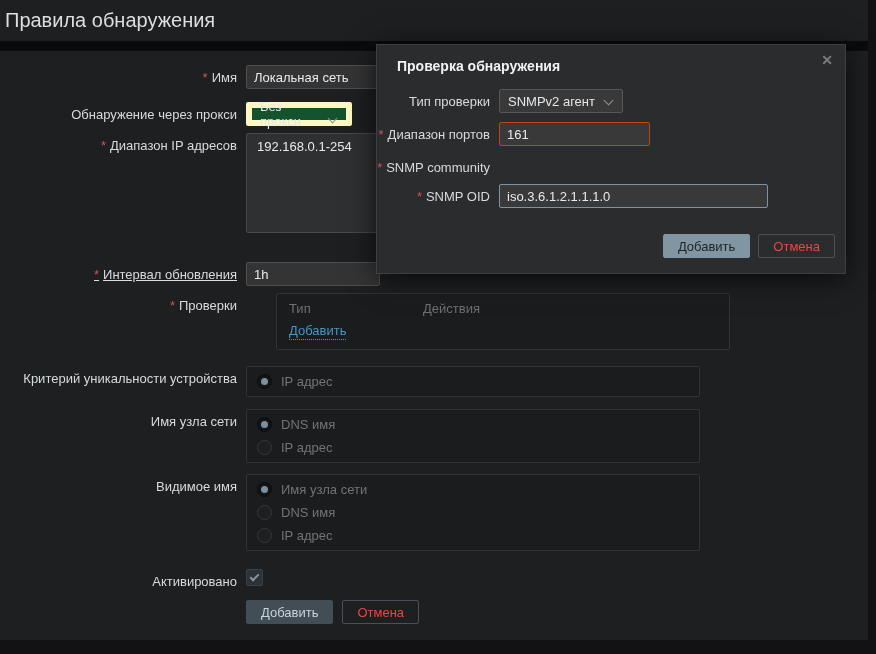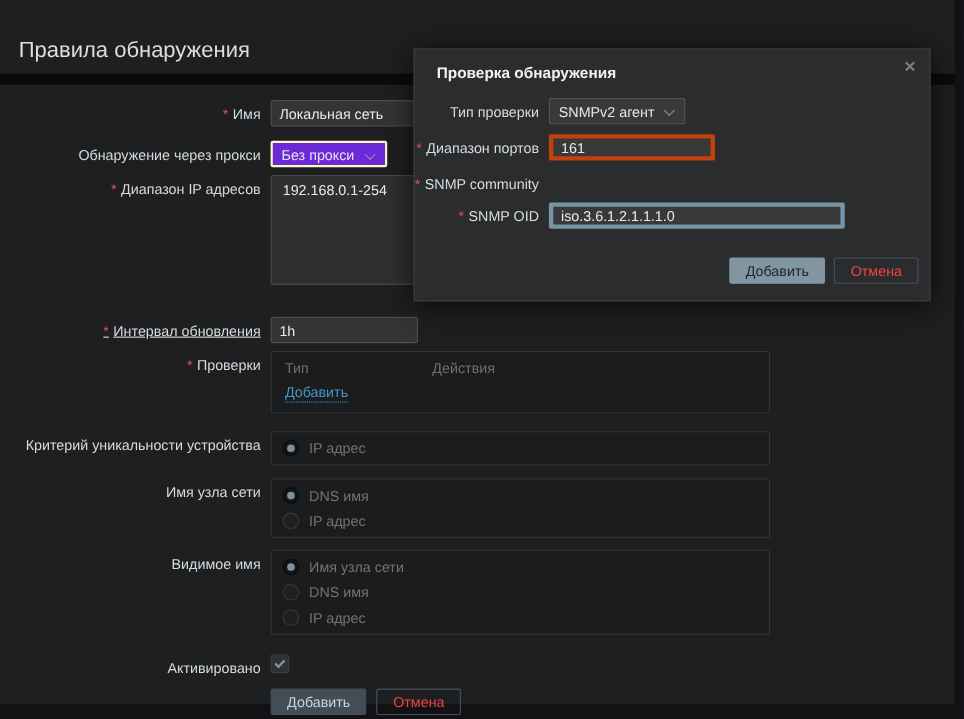--- a/index.html
+++ b/index.html
@@ -10,21 +10,21 @@
     font-size:13px;
     color:#d9dee1;
     overflow:hidden;
     position:relative;
   }
   .content {
     position:absolute; left:0; top:0;
     width:868px; height:640px;
     background:#1e1f21;
   }
-  .page-header { padding:9px 8px 7px 17px; height:41px;margin-top:26px; }
+  .page-header { padding:9px 8px 7px 5px; height:41px; }
   .page-title { font-size:20px; font-weight:400; color:#dcdfe1; }
   .separator { height:10px; background:#0a0b0c; }
 
   .form-area { padding-top:14px; }
   .row { display:flex; align-items:flex-start; margin-bottom:13px; }
   .row-label {
     width:237px; text-align:right; padding-top:5px;
     color:#d6dbde; flex:0 0 237px;
   }
   .req { color:#d05252; margin-right:4px; }
@@ -38,21 +38,21 @@
   .name-input { width:253px; }
   .interval-input { width:134px; }
   .ip-textarea {
     width:253px; height:100px; resize:none;
     background:#2f3031; border:1px solid #48494b; color:#eaeaea;
     font-family:"Liberation Sans", sans-serif; font-size:13px;
     padding:5px 10px; border-radius:2px; outline:none;
   }
   .select {
     position:relative; display:flex; align-items:center;
-    background:#6d28d9; border:2px solid #fef9c3; border-radius:2px;
+    background:#14532d; border:6px solid #fef9c3; border-radius:2px;
     height:24px; padding:0 26px 0 8px; color:#e4e7e9; cursor:pointer;
   }
   .proxy-select { width:106px; }
   .chev {
     position:absolute; right:10px; top:7px;
     width:7px; height:7px;
     border-right:1.5px solid #8f9396; border-bottom:1.5px solid #8f9396;
     transform:rotate(45deg);
   }
 
@@ -111,21 +111,21 @@
   }
   .modal-header { position:relative; padding:13px 20px 10px 20px; height:44px; }
   .modal-title { font-size:14px; font-weight:700; color:#f1f2f3; }
   .modal-close {
     position:absolute; right:12px; top:8px; color:#7c7c7c;
     font-size:14px; font-weight:700; cursor:pointer; line-height:14px;
   }
   .m-row { display:flex; align-items:flex-start; margin-bottom:9px; }
   .m-label { width:113px; flex:0 0 113px; text-align:right; padding-top:5px; color:#d6dbde; }
   .m-control { margin-left:9px; }
-  .m-input { background:#393939; border:4px solid #c2410c; }
+  .m-input { background:#393939; border:1px solid #c2410c; }
   .check-type-select { width:124px; background:#393939; border:1px solid #555657; }
   .port-input { width:151px; }
   .community-input { width:269px; }
   .oid-input { width:269px; border-color:#7795a6; }
   .modal-footer {
     display:flex; justify-content:flex-end; gap:8px;
     padding:17px 10px 0 0;
   }
 </style>
 </head>
@@ -163,21 +163,21 @@
       </div>
     </div>
 
     <div class="row" style="margin-bottom:7px;text-decoration:underline;">
       <div class="row-label"><span class="req">*</span><span>Интервал обновления</span></div>
       <div class="row-control">
         <input class="input interval-input" value="1h" style="">
       </div>
     </div>
 
-    <div class="row" style="margin-bottom:16px;">
+    <div class="row" style="margin-bottom:16px;gap:30px;">
       <div class="row-label"><span class="req">*</span><span>Проверки</span></div>
       <div class="row-control">
         <div class="box checks-box">
           <div class="checks-header">
             <span class="col-type">Тип</span><span>Действия</span>
           </div>
           <a class="add-link">Добавить</a>
         </div>
       </div>
     </div>

